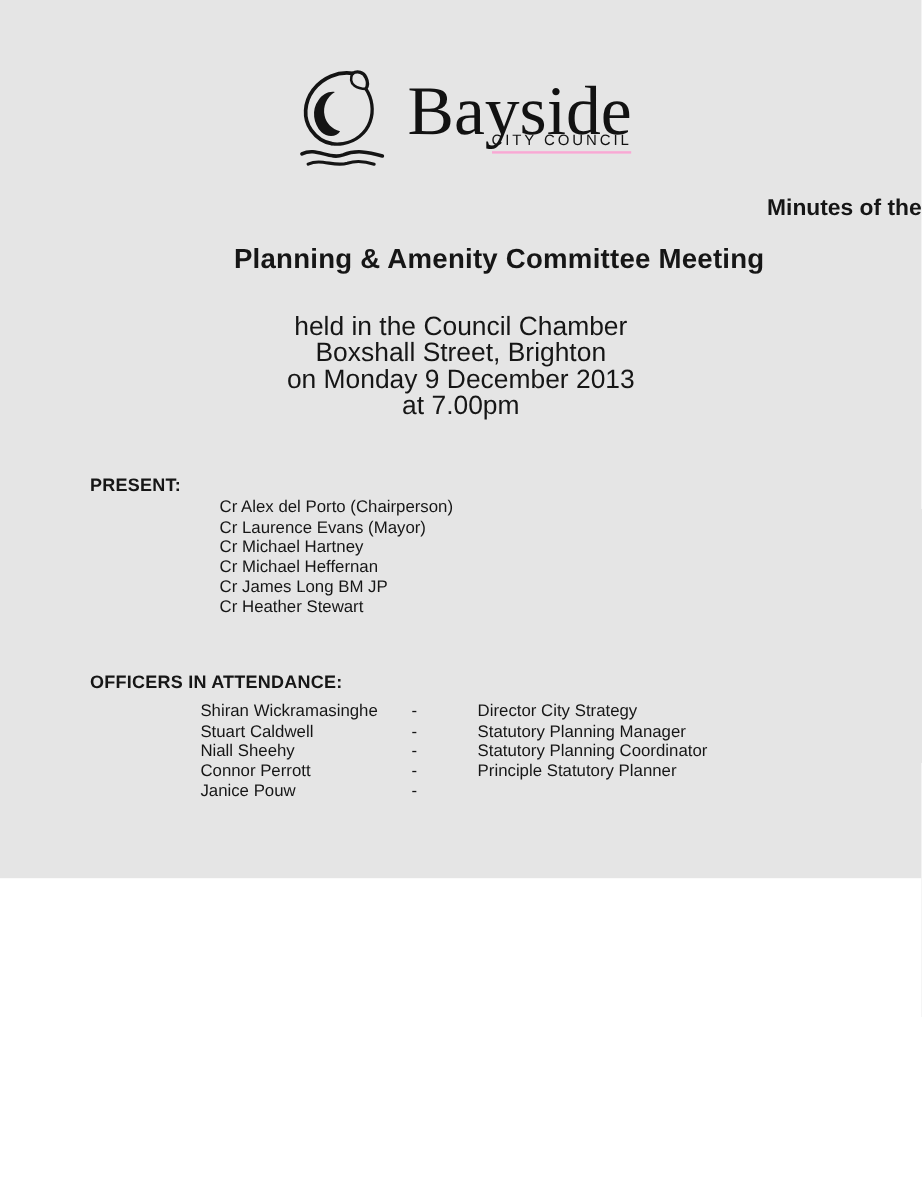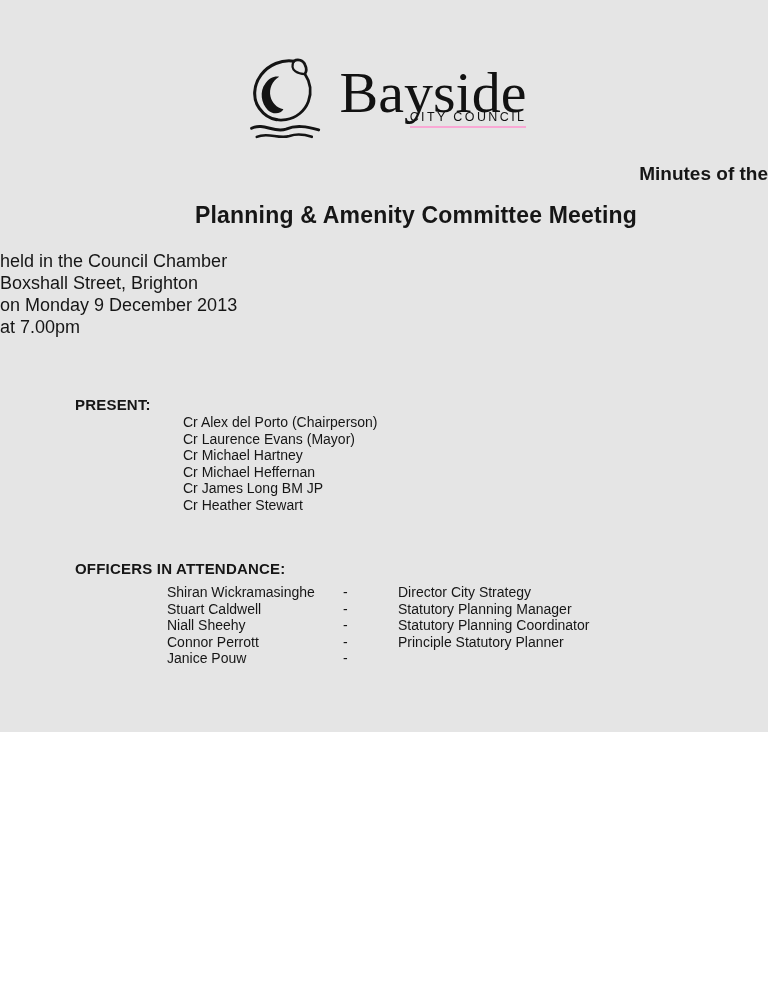--- a/index.html
+++ b/index.html
@@ -63,23 +63,24 @@
     top: 202px; left: 0;
     width: 100%;
     text-align: center;
     font-size: 23px;
     font-weight: bold;
     letter-spacing: 0.2px;
     padding-left: 32px;
   }
   .venue {
     position: absolute;
-    top: 250px; left: 0;
+    top: 261px; left: 0;
     width: 100%;
-    font-size: 18px;
+    text-align: center;
+    font-size: 22px;
     line-height: 22px;
   }
 
   
   .present-label {
     position: absolute;
     left: 75px; top: 396px;
     font-size: 15px;
     font-weight: bold;
     letter-spacing: 0.2px;

